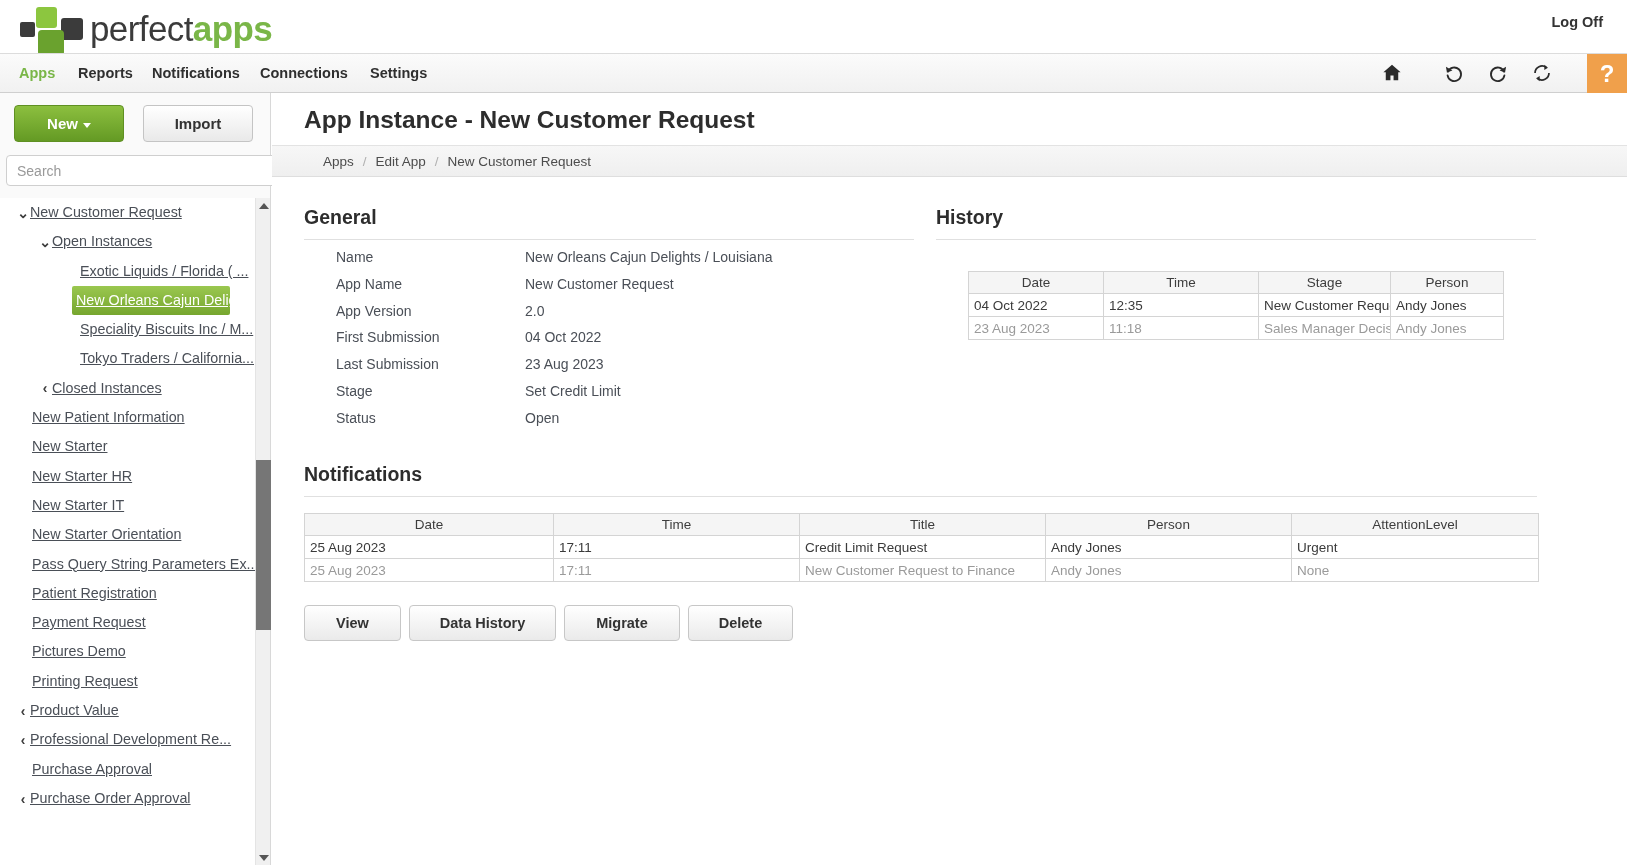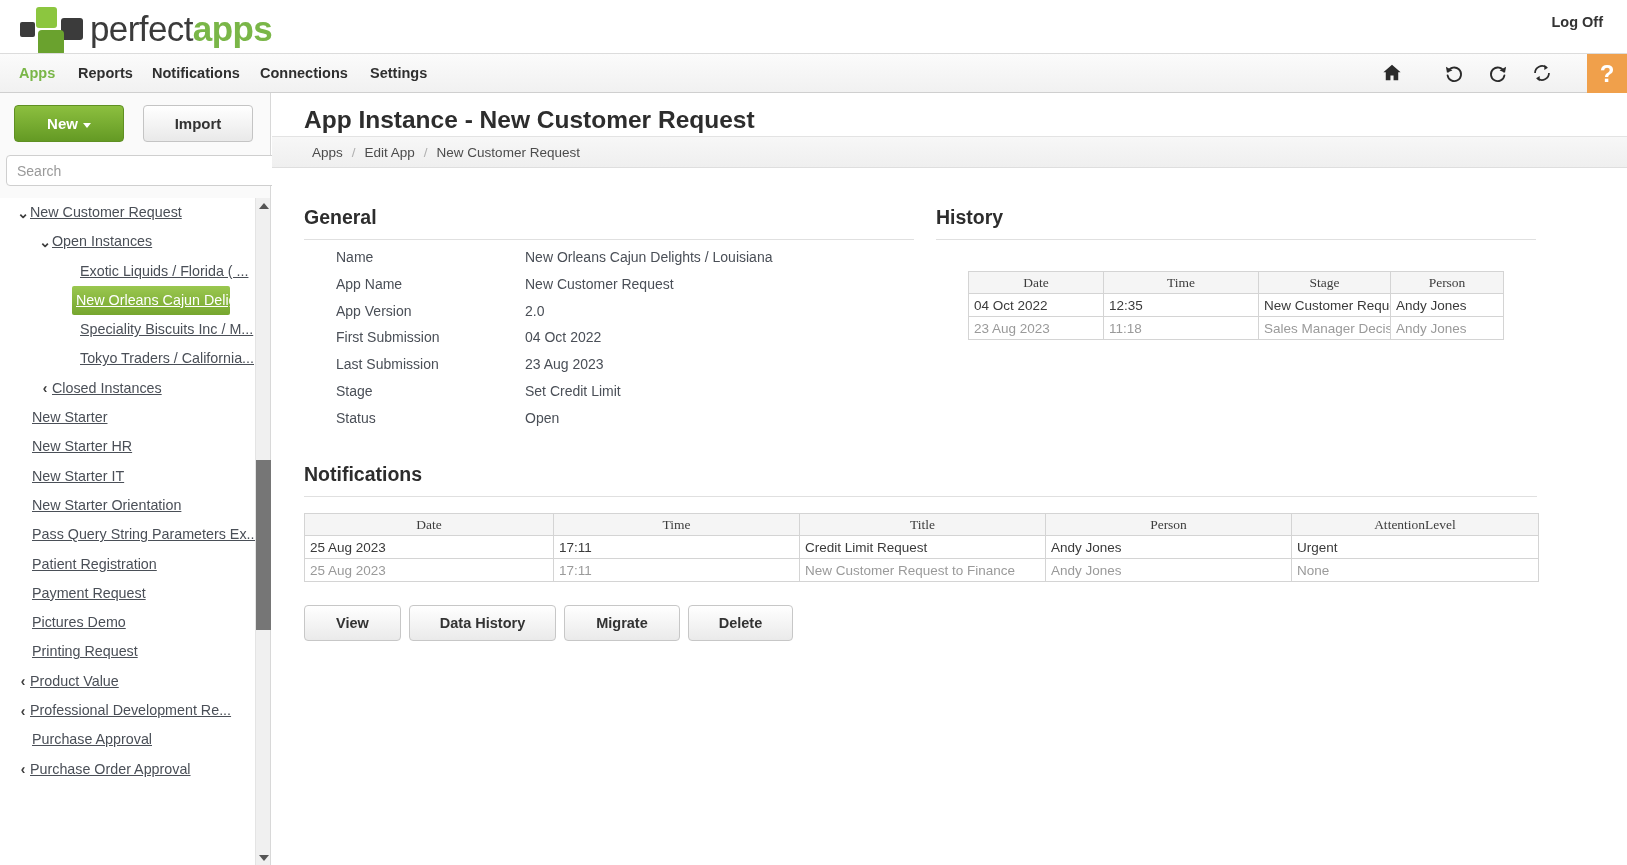--- a/index.html
+++ b/index.html
@@ -176,25 +176,25 @@
   #main {
     position: absolute; left: 272px; top: 93px;
     width: 1355px; height: 772px; background: #ffffff;
   }
   #page-title {
     position: absolute; left: 32px; top: 13px;
     font-size: 24.5px; font-weight: 700; color: #2d2d2d;
     white-space: nowrap;
   }
   #breadcrumb {
-    position: absolute; left: 0; top: 43px; width: 1355px; height: 32px;
+    position: absolute; left: 0; top: 52px; width: 1355px; height: 32px;
     background: linear-gradient(to bottom, #f7f7f7 0%, #efefef 100%);
     border-top: 1px solid #e3e3e3; border-bottom: 1px solid #dedede;
     font-size: 13.5px; line-height: 31px; color: #4c4c4c;
-    padding-left: 40px;
+    padding-left: 51px;
   }
   #breadcrumb .crumb { cursor: pointer; }
   #breadcrumb .sep { color: #b0b0b0; margin: 0 9px; }
 
   .section-title {
     position: absolute;
     font-size: 19.5px; font-weight: 700; color: #2d2d2d;
     white-space: nowrap;
   }
   .section-rule {
@@ -227,21 +227,21 @@
 
   table.grid {
     border-collapse: collapse; width: 100%;
     font-size: 13.5px; table-layout: fixed;
   }
   table.grid th {
     background: #f5f5f5;
     border: 1px solid #d4d4d4;
     font-weight: 400; color: #3d3d3d;
     height: 22px; text-align: center; padding: 0 4px;
-    white-space: nowrap; overflow: hidden; font-family: Liberation Serif, serif;
+    white-space: nowrap; overflow: hidden;
   }
   table.grid td {
     border: 1px solid #d4d4d4;
     height: 23px; padding: 0 5px; text-align: left;
     white-space: nowrap; overflow: hidden;
     background: #ffffff;
   }
   table.grid tr.row-strong td { color: #3a3a3a; }
   table.grid tr.row-muted td { color: #9a9a9a; }
 
@@ -322,20 +322,21 @@
 
   <div id="tree-wrap">
     <div id="tree">
         <div class="tree-row lvl0b"><span class="chev">⌄</span><span>New Customer Request</span></div>
         <div class="tree-row lvl1"><span class="chev">⌄</span><span>Open Instances</span></div>
         <div class="tree-row lvl2"><span>Exotic Liquids / Florida ( ...</span></div>
         <div class="tree-row lvl2 sel"><span>New Orleans Cajun Delig...</span></div>
         <div class="tree-row lvl2"><span>Speciality Biscuits Inc / M...</span></div>
         <div class="tree-row lvl2"><span>Tokyo Traders / California...</span></div>
         <div class="tree-row lvl1"><span class="chev">‹</span><span>Closed Instances</span></div>
+        <div class="tree-row lvl0"><span>New Patient Information</span></div>
         <div class="tree-row lvl0"><span>New Starter</span></div>
         <div class="tree-row lvl0"><span>New Starter HR</span></div>
         <div class="tree-row lvl0"><span>New Starter IT</span></div>
         <div class="tree-row lvl0"><span>New Starter Orientation</span></div>
         <div class="tree-row lvl0"><span>Pass Query String Parameters Ex...</span></div>
         <div class="tree-row lvl0"><span>Patient Registration</span></div>
         <div class="tree-row lvl0"><span>Payment Request</span></div>
         <div class="tree-row lvl0"><span>Pictures Demo</span></div>
         <div class="tree-row lvl0"><span>Printing Request</span></div>
         <div class="tree-row lvl0b"><span class="chev">‹</span><span>Product Value</span></div>

